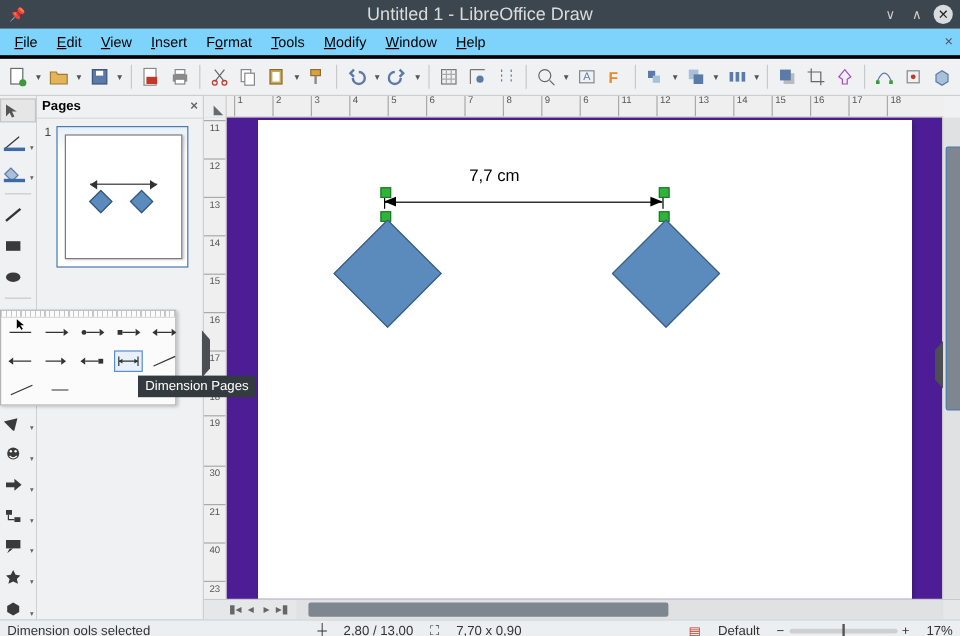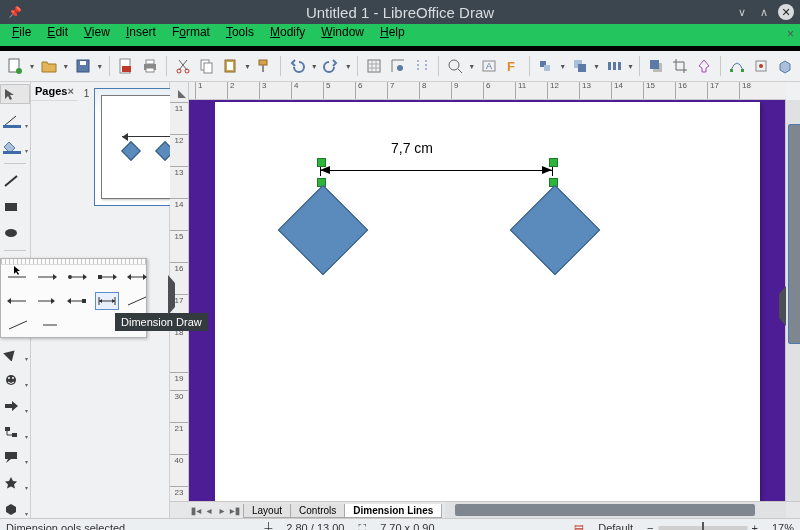--- a/index.html
+++ b/index.html
@@ -4,34 +4,34 @@
 <style>
 html,body{margin:0;padding:0;width:800px;height:530px;font-family:sans-serif;font-size:12px;background:#fff;overflow:hidden}
 .titlebar{height:24px;background:#3b464f;color:#d9dcdf;display:flex;align-items:center;position:relative}
 .titlebar .title{position:absolute;left:50%;transform:translateX(-50%);font-size:15px}
 .titlebar .wbtns{margin-left:auto;display:flex;gap:6px;padding-right:6px}
 .wbtn{width:16px;height:16px;border-radius:8px;display:flex;align-items:center;justify-content:center;color:#222;font-size:11px}
 .wbtn.min{background:#3b464f;color:#ccc}
 .wbtn.max{background:#3b464f;color:#ccc}
 .wbtn.close{background:#d9dcdf}
 .pin{margin-left:8px;color:#bbb;font-size:11px}
-.menubar{height:22px;background:#22c55e;border-bottom:5px solid #000000;display:flex;padding:0 4px;position:relative}
+.menubar{height:22px;background:#7dd3fc;border-bottom:3px solid #000000;display:flex;align-items:center;padding:0 4px;position:relative}
 .menuitem{padding:1px 8px}
 .menuitem u{text-decoration:underline}
 .menubar .x{position:absolute;right:6px;top:3px;font-size:12px;color:#555}
 .toolbar{height:30px;background:#eff1f2;border-bottom:1px solid #cfcfcf;display:flex;align-items:center;padding:0 4px;gap:2px}
 .tbtn{width:22px;height:22px;display:flex;align-items:center;justify-content:center;position:relative}
 .tdrop{width:8px;height:22px;display:flex;align-items:center;justify-content:center;color:#555;font-size:8px}
 .sep{width:1px;height:20px;background:#c9c9c9;margin:0 3px}
 
 .main{display:flex;height:436px}
 .leftbar{width:30px;background:#eff1f2;border-right:1px solid #cfcfcf;display:flex;flex-direction:column;align-items:center;padding-top:2px;gap:8px}
 .ltool{width:26px;height:18px;display:flex;align-items:center;justify-content:flex-start;position:relative;padding-left:2px}
 .ltool .dd{position:absolute;right:1px;bottom:1px;font-size:6px;color:#666}
-.panels{width:138px;background:#eff1f2;border-right:1px solid #cfcfcf;display:flex;flex-direction:row}
+.panels{width:138px;background:#eff1f2;border-right:1px solid #cfcfcf;display:flex;flex-direction:column}
 .panelhead{height:18px;display:flex;align-items:center;padding:0 4px;font-weight:bold;font-size:11px;border-bottom:1px solid #dadada}
 .panelhead .x{margin-left:auto;color:#666}
 .thumbwrap{padding:6px;display:flex}
 .thumbnum{font-size:10px;width:10px;color:#444}
 .thumb{width:110px;height:118px;background:linear-gradient(to bottom,#e7f0f7,#fff 20%);border:1px solid #4a7ab0;padding:6px;box-sizing:border-box;position:relative}
 .thumbpage{background:#fff;border:1px solid #7a7a7a;width:96px;height:102px;box-shadow:1px 1px 2px rgba(0,0,0,.25);position:relative;margin:auto}
 .thumbpage .tdim{position:absolute;top:40px;left:20px;right:20px;border-top:1px solid #333}
 .thumbpage .tdim:before,.thumbpage .tdim:after{content:"";position:absolute;top:-4px;width:0;height:0;border-top:4px solid transparent;border-bottom:4px solid transparent}
 .thumbpage .tdim:before{left:0;border-right:6px solid #333}
 .thumbpage .tdim:after{right:0;border-left:6px solid #333}
@@ -439,21 +439,21 @@
     <div class="midrow">
       <div class="ruler-v" id="rulerV">
           <div class="tick" style="top: 2px;">11</div>
           <div class="tick" style="top: 34px;">12</div>
           <div class="tick" style="top: 66px;">13</div>
           <div class="tick" style="top: 98px;">14</div>
           <div class="tick" style="top: 130px;">15</div>
           <div class="tick" style="top: 162px;">16</div>
           <div class="tick" style="top: 194px;">17</div>
           <div class="tick" style="top: 226px;">18</div>
-          <div class="tick" style="top: 272px; text-align: center;">19</div>
+          <div class="tick" style="top: 248px; text-align: center;">19</div>
           <div class="tick" style="top: 290px;">30</div>
           <div class="tick" style="top: 322px;">21</div>
           <div class="tick" style="top: 354px;">40</div>
           <div class="tick" style="top: 386px;">23</div>
         </div>
       <div class="canvas">
         <div class="page">
           <div class="dimlabel" style="left:176px;top:38px">7,7 cm</div>
 
           <div class="dimline" style="left:105px;top:68px;width:232px"></div>
@@ -475,25 +475,20 @@
       </div>
     </div>
     <div class="hscrollzone">
       <div class="navbtns"></div>
       <div class="navbtns2">
         <span>▮◂</span>
           <span>◂</span>
           <span>▸</span>
           <span>▸▮</span>
       </div>
-      <div class="tabs">
-        <div class="tab">Layout</div>
-        <div class="tab">Controls</div>
-        <div class="tab active">Dimension Lines</div>
-      </div>
       <div class="hscroll">
           <div class="thumbh"></div>
         </div>
       <div style="width:14px"></div>
     </div>
   </div>
 </div>
 
 <div class="linespop">
   <div class="grip"></div>
@@ -573,21 +568,21 @@
           <path d="M2 10L20 2" stroke="#333"></path>
         </svg>
       </div>
     <div class="licon">
         <svg width="22" height="10">
           <path d="M4 5h14" stroke="#333"></path>
         </svg>
       </div>
   </div>
 </div>
-<div class="tooltip" style="top:313px;left:115px">Dimension Draw</div>
+<div class="tooltip" style="top:313px;left:115px">Dimension Pages</div>
 
 <div class="tabhandle" style="position:absolute;left:168px;top:275px;transform:scaleX(-1)"></div>
 
 <div class="status">
   <span>Dimension ools selected</span>
   <span class="sp"></span>
   <span>┼</span>
   <span>2,80 / 13,00</span>
   <span>⛶</span>
   <span>7,70 x 0,90</span>

